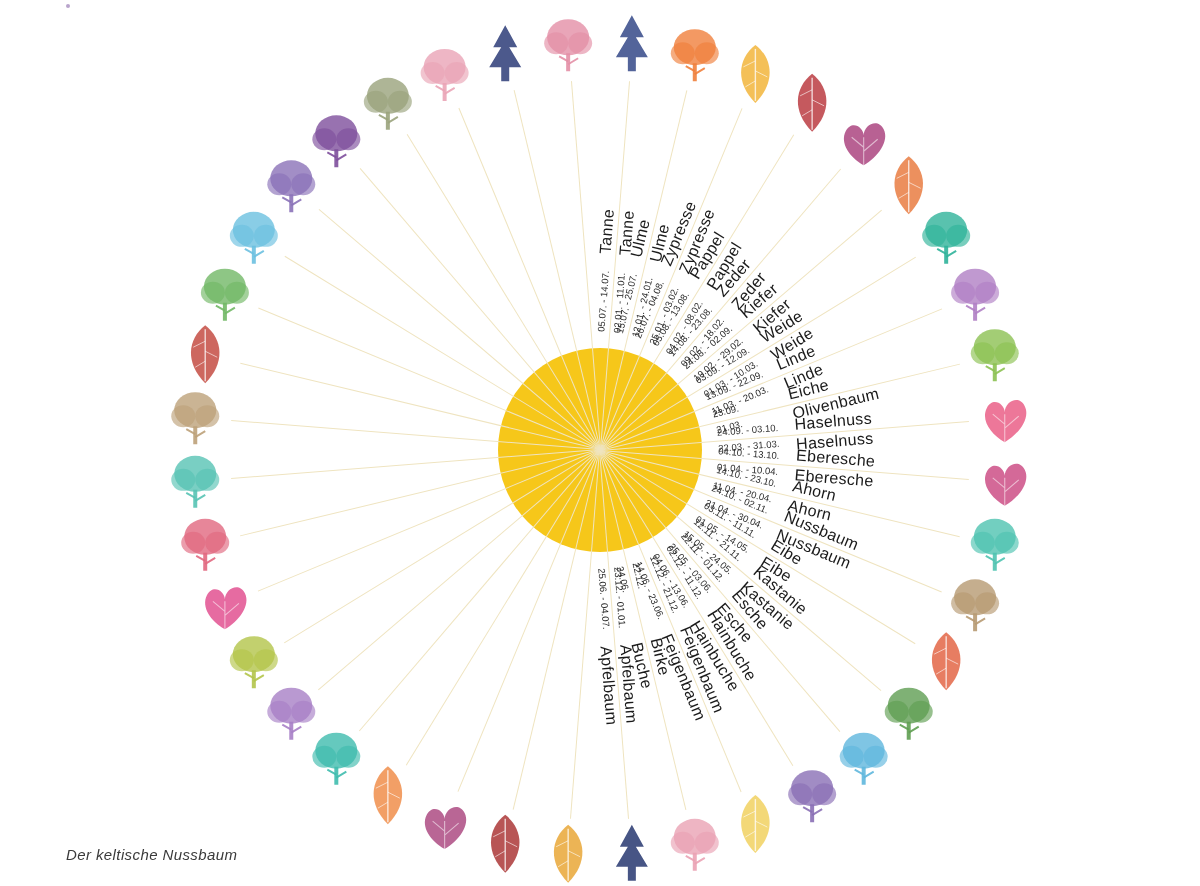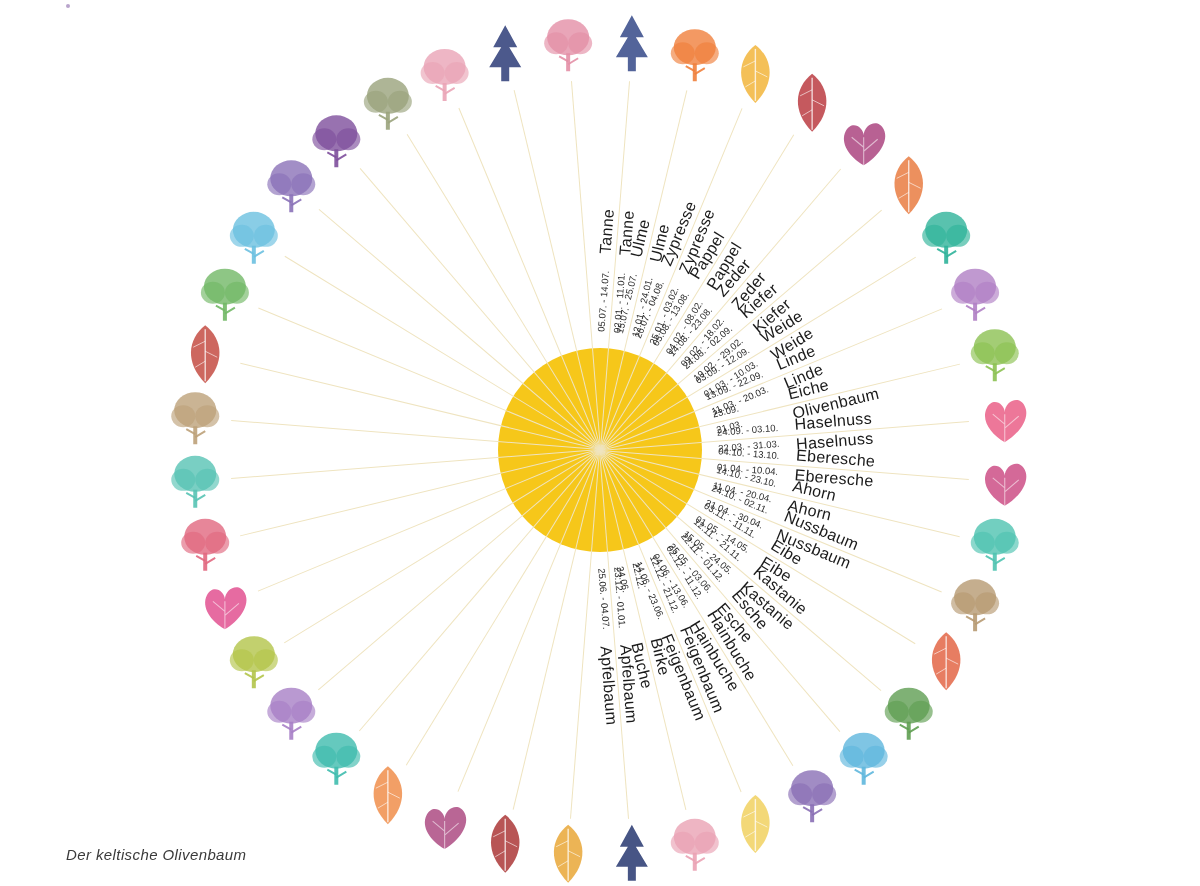--- a/index.html
+++ b/index.html
@@ -662,15 +662,15 @@
         <div class="seg-name">Buche</div>
         <div class="seg-date">22.12.</div>
         <div class="icon-holder" style="transform: rotate(-256.5deg); transform-origin: 34px 34px;">
           <span class="glyph"><svg viewBox="0 0 68 68" width="68" height="68" aria-hidden="true">
               <path d="M34 4 L46 26 L38 26 L50 46 L38 46 L38 60 L30 60 L30 46 L18 46 L30 26 L22 26 Z" fill="#33427c" opacity="0.88"></path>
             </svg></span>
         </div>
       </div>
     </div>
 
-  <div id="caption">Der keltische Olivenbaum</div>
+  <div id="caption">Der keltische Nussbaum</div>
 
 </div>
 
 </body></html>

